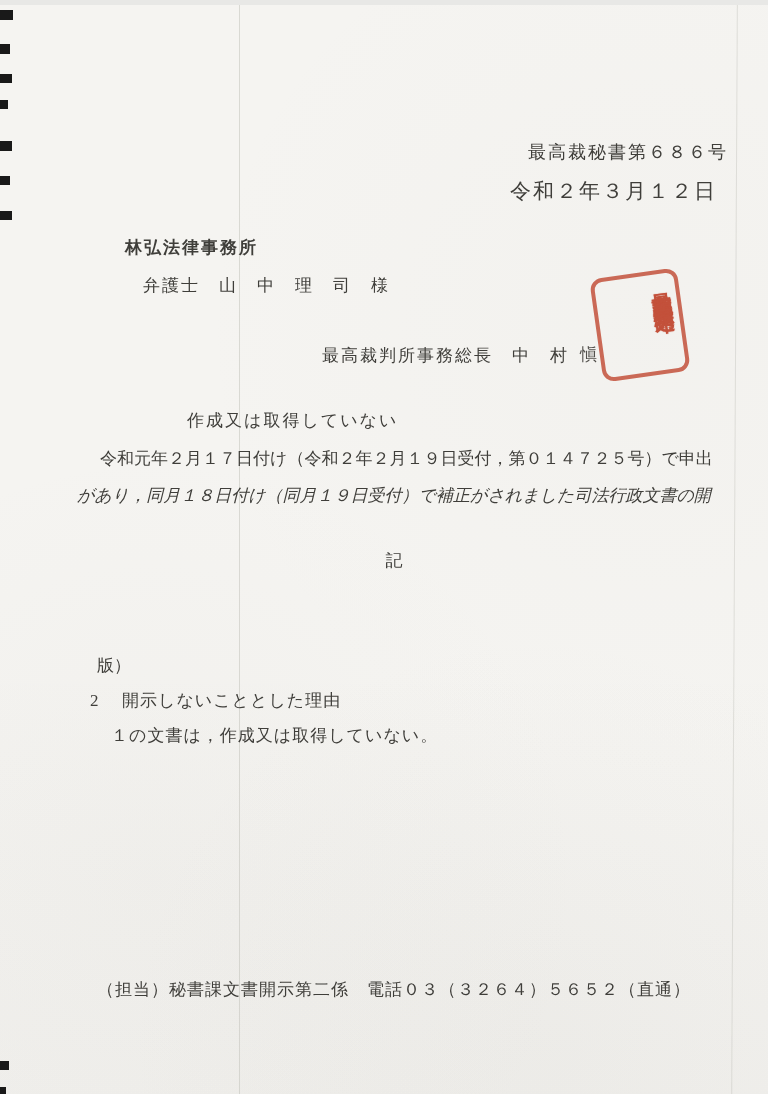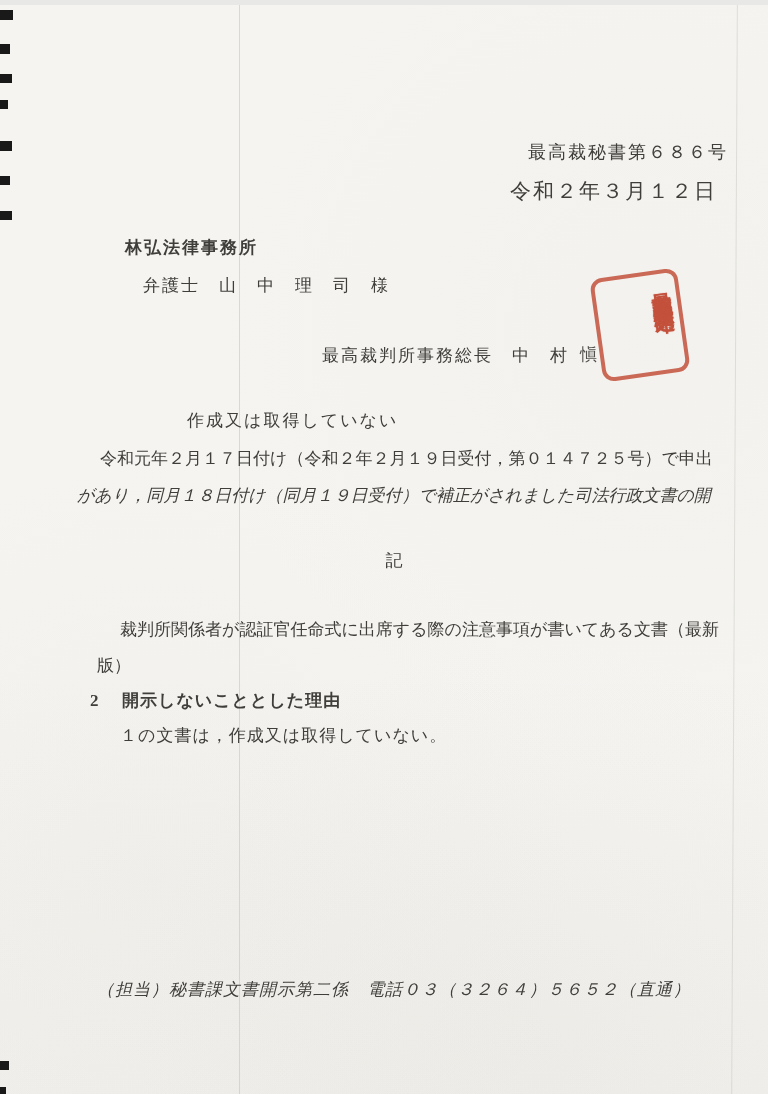--- a/index.html
+++ b/index.html
@@ -55,24 +55,24 @@
 
   .body-1{top:444px;left:100px;text-align:center;}
   .body-2{top:481px;left:77px;font-style:italic;}
   .body-3{top:518px;left:77px;letter-spacing:1px;}
 
   .ki{top:546px;left:77px;width:635px;text-align:center;letter-spacing:1px;}
   .item-1-head{top:581px;left:90px;letter-spacing:1px;}
   .item-no{display:inline-block;width:32px;}
   .item-1-body1{top:615px;left:120px;}
   .item-1-body2{top:651px;left:97px;}
-  .item-2-head{top:686px;left:90px;letter-spacing:1px;font-weight:bold;}
-  .item-2-body1{top:721px;left:120px;letter-spacing:1px;}
+  .item-2-head{top:686px;left:90px;letter-spacing:1px;}
+  .item-2-body1{top:721px;left:111px;letter-spacing:1px;}
 
-  .footer-line{top:975px;left:97px;letter-spacing:1px;font-style:italic;}
+  .footer-line{top:975px;left:97px;letter-spacing:1px;}
 
   
   .mark{position:absolute;left:0;background:#191919;}
   .m1{top:5px;width:13px;height:10px;}
   .m2{top:39px;width:10px;height:10px;}
   .m3{top:69px;width:12px;height:9px;}
   .m4{top:95px;width:8px;height:9px;}
   .m5{top:136px;width:12px;height:10px;}
   .m6{top:171px;width:10px;height:9px;}
   .m7{top:206px;width:12px;height:9px;}
@@ -112,21 +112,20 @@
     <div class="seal-text">最高裁判所事務総長之印</div>
   </div>
 
   <div class="line doc-title">作成又は取得していない</div>
 
   <div class="line body-1">令和元年２月１７日付け（令和２年２月１９日受付，第０１４７２５号）で申出</div>
   <div class="line body-2">があり，同月１８日付け（同月１９日受付）で補正がされました司法行政文書の開</div>
 
   <div class="line ki">記</div>
 
-  <div class="line item-1-body1">裁判所関係者が認証官任命式に出席する際の注意事項が書いてある文書（最新</div>
   <div class="line item-1-body2">版）</div>
 
   <div class="line item-2-head"><span class="item-no">2</span><span>開示しないこととした理由</span></div>
   <div class="line item-2-body1">１の文書は，作成又は取得していない。</div>
 
   <div class="line footer-line">（担当）秘書課文書開示第二係　電話０３（３２６４）５６５２（直通）</div>
 
 </div>
 
 </body></html>

